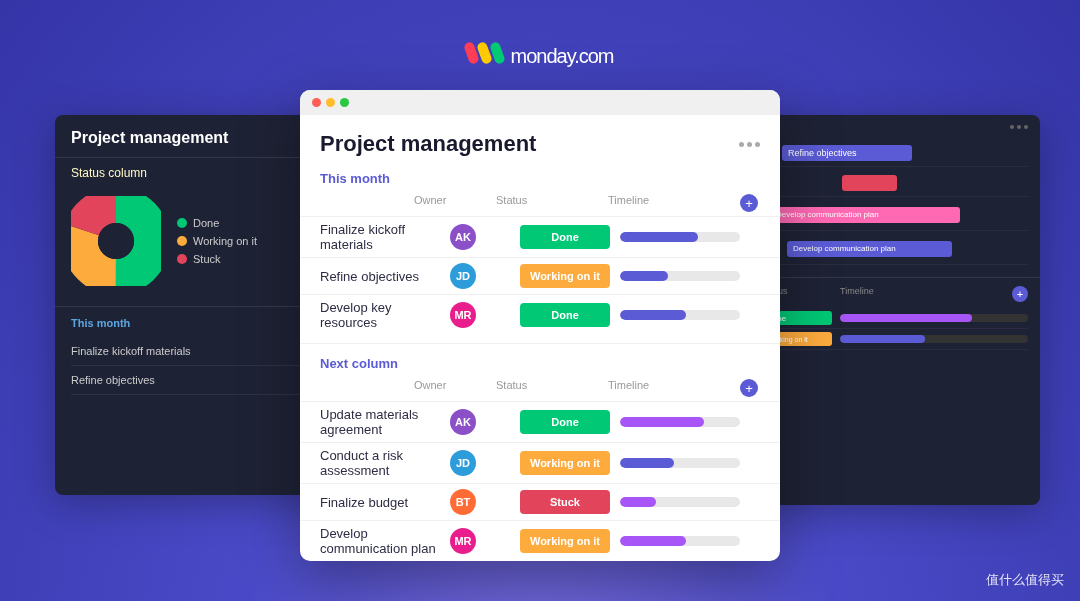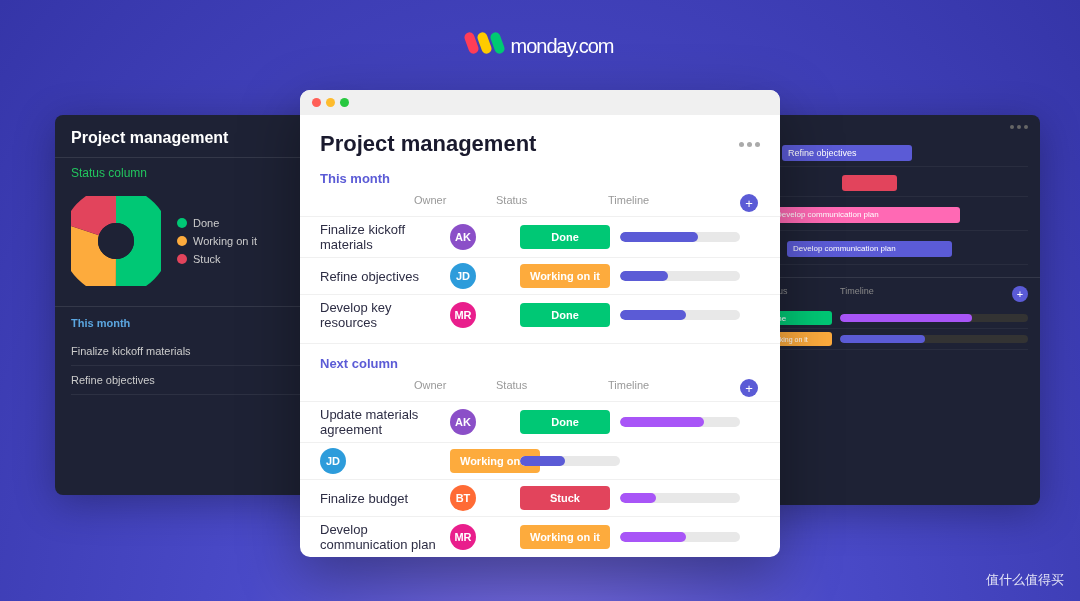--- a/index.html
+++ b/index.html
@@ -17,21 +17,21 @@
       content: '';
       position: absolute;
       inset: 0;
       background: radial-gradient(ellipse at 50% 120%, #7b6fe0 0%, #4a4ac8 40%, #3535a8 100%);
       z-index: 0;
     }
 
     
     .logo-area {
       position: absolute;
-      top: 24px;
+      top: 34px;
       left: 50%;
       transform: translateX(-50%);
       display: flex;
       align-items: center;
       gap: 8px;
       z-index: 10;
       justify-content: space-between;
     }
     .logo-icon {
       display: flex;
@@ -422,21 +422,21 @@
 <div class="watermark">
   <span>值什么值得买</span>
 </div>
 
 <div class="cards-container">
 
   <div class="card-left">
     <div class="card-left-header">
       <div class="card-left-title">Project management</div>
     </div>
-    <div style="padding: 8px 16px 4px; color: #22c55e; font-size: 12px;">Status column</div>
+    <div style="padding: 8px 16px 4px; color: #fef9c3; font-size: 12px;">Status column</div>
     <div class="card-left-body">
 
       <div class="pie-container">
         <svg viewBox="0 0 100 100" width="90" height="90">
 
           <circle cx="50" cy="50" r="40" fill="transparent" stroke="#00c875" stroke-width="40" stroke-dasharray="125.6 125.6" stroke-dashoffset="0" transform="rotate(-90 50 50)"></circle>
 
           <circle cx="50" cy="50" r="40" fill="transparent" stroke="#fdab3d" stroke-width="40" stroke-dasharray="75.4 175.8" stroke-dashoffset="-125.6" transform="rotate(-90 50 50)"></circle>
 
           <circle cx="50" cy="50" r="40" fill="transparent" stroke="#e2445c" stroke-width="40" stroke-dasharray="50.2 201" stroke-dashoffset="-201" transform="rotate(-90 50 50)"></circle>
@@ -618,20 +618,21 @@
           <div class="status-badge status-done">Done</div>
         </div>
       <div class="timeline-cell">
         <div class="timeline-track">
           <div class="timeline-fill" style="background:#a855f7; width:70%;"></div>
         </div>
       </div>
       <div></div>
     </div>
     <div class="table-row">
+      <div class="row-label">Conduct a risk assessment</div>
       <div>
           <div class="owner-avatar" style="background:#2d9cdb;">JD</div>
         </div>
       <div>
           <div class="status-badge status-working">Working on it</div>
         </div>
       <div class="timeline-cell">
         <div class="timeline-track">
           <div class="timeline-fill" style="background:#5b5bd6; width:45%;"></div>
         </div>

